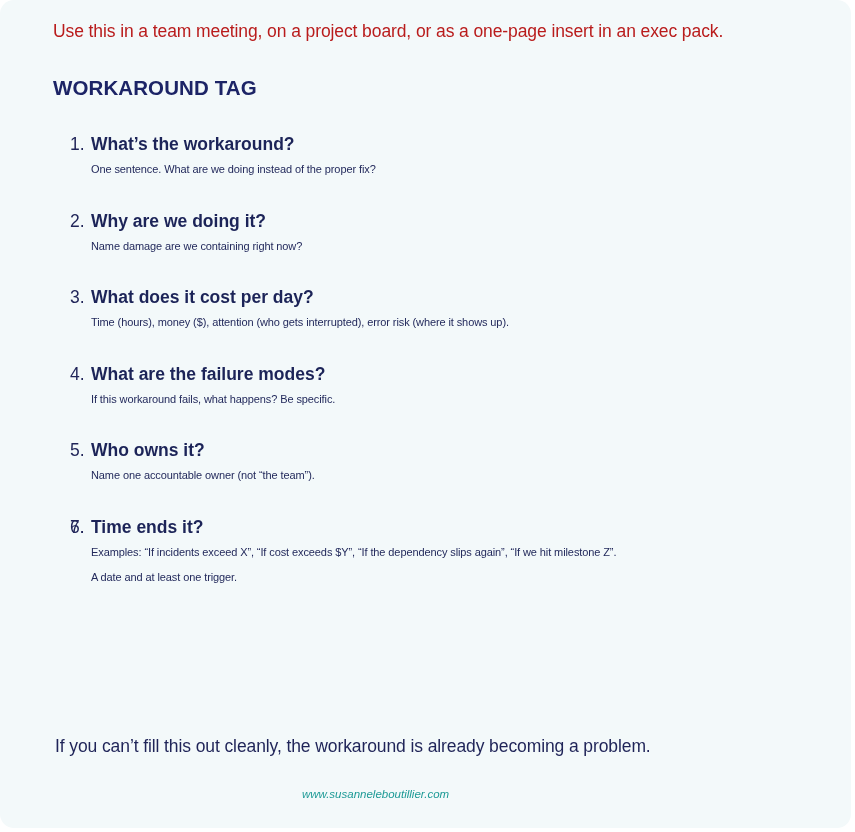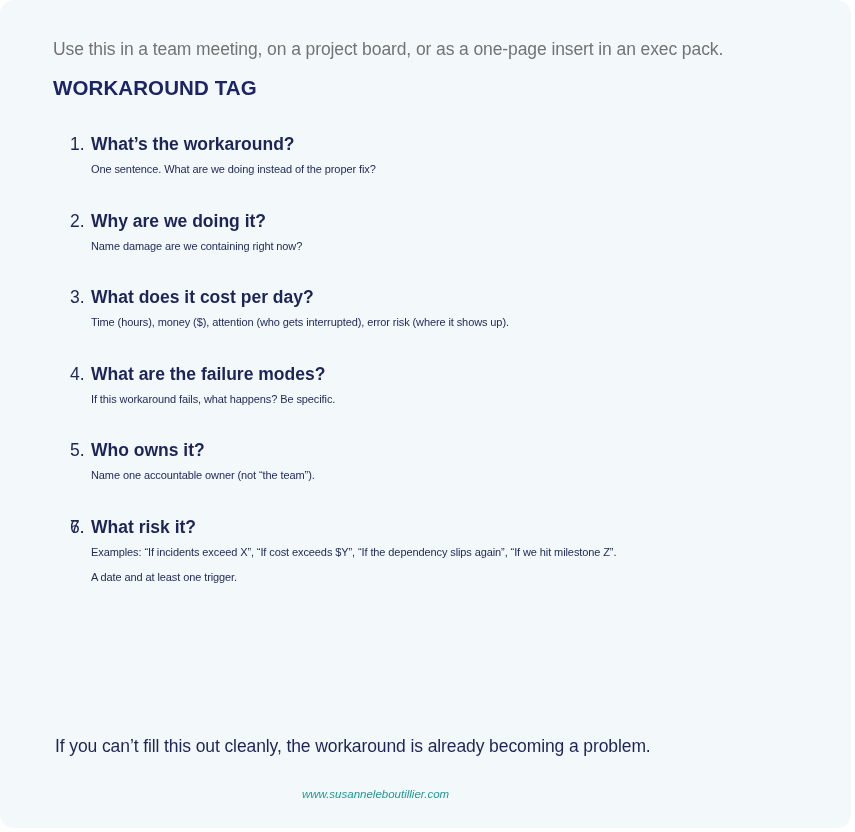--- a/index.html
+++ b/index.html
@@ -20,24 +20,24 @@
       width: 851px;
       height: 828px;
       background: #f3f9fa;
       border-radius: 14px;
       font-family: "Liberation Sans", sans-serif;
       color: #1f2458;
     }
     .intro {
       position: absolute;
       left: 53px;
-      top: 37px;
+      top: 19px;
       font-size: 17.5px;
       line-height: 24px;
-      color: #737373;
+      color: #b91c1c;
       letter-spacing: -0.1px;
     }
     .title {
       position: absolute;
       left: 53px;
       top: 76px;
       font-size: 20.5px;
       font-weight: bold;
       color: #1c2466;
       letter-spacing: 0.1px;
@@ -127,21 +127,21 @@
     <li class="item">
       <span class="num">5.</span>
       <div class="q">Who owns it?</div>
       <div class="a">Name one accountable owner (not “the team”).</div>
     </li>
     <li class="item">
       <span class="num">6.</span>
     </li>
     <li class="item">
       <span class="num">7.</span>
-      <div class="q">What risk it?</div>
+      <div class="q">Time ends it?</div>
       <div class="a">Examples: “If incidents exceed X”, “If cost exceeds $Y”, “If the dependency slips again”, “If we hit milestone Z”.</div>
       <div class="a">A date and at least one trigger.</div>
     </li>
   </ol>
 
   <div class="closing">If you can’t fill this out cleanly, the workaround is already becoming a problem.</div>
   <div class="footer-url">www.susanneleboutillier.com</div>
 </div>
 
 </body></html>

